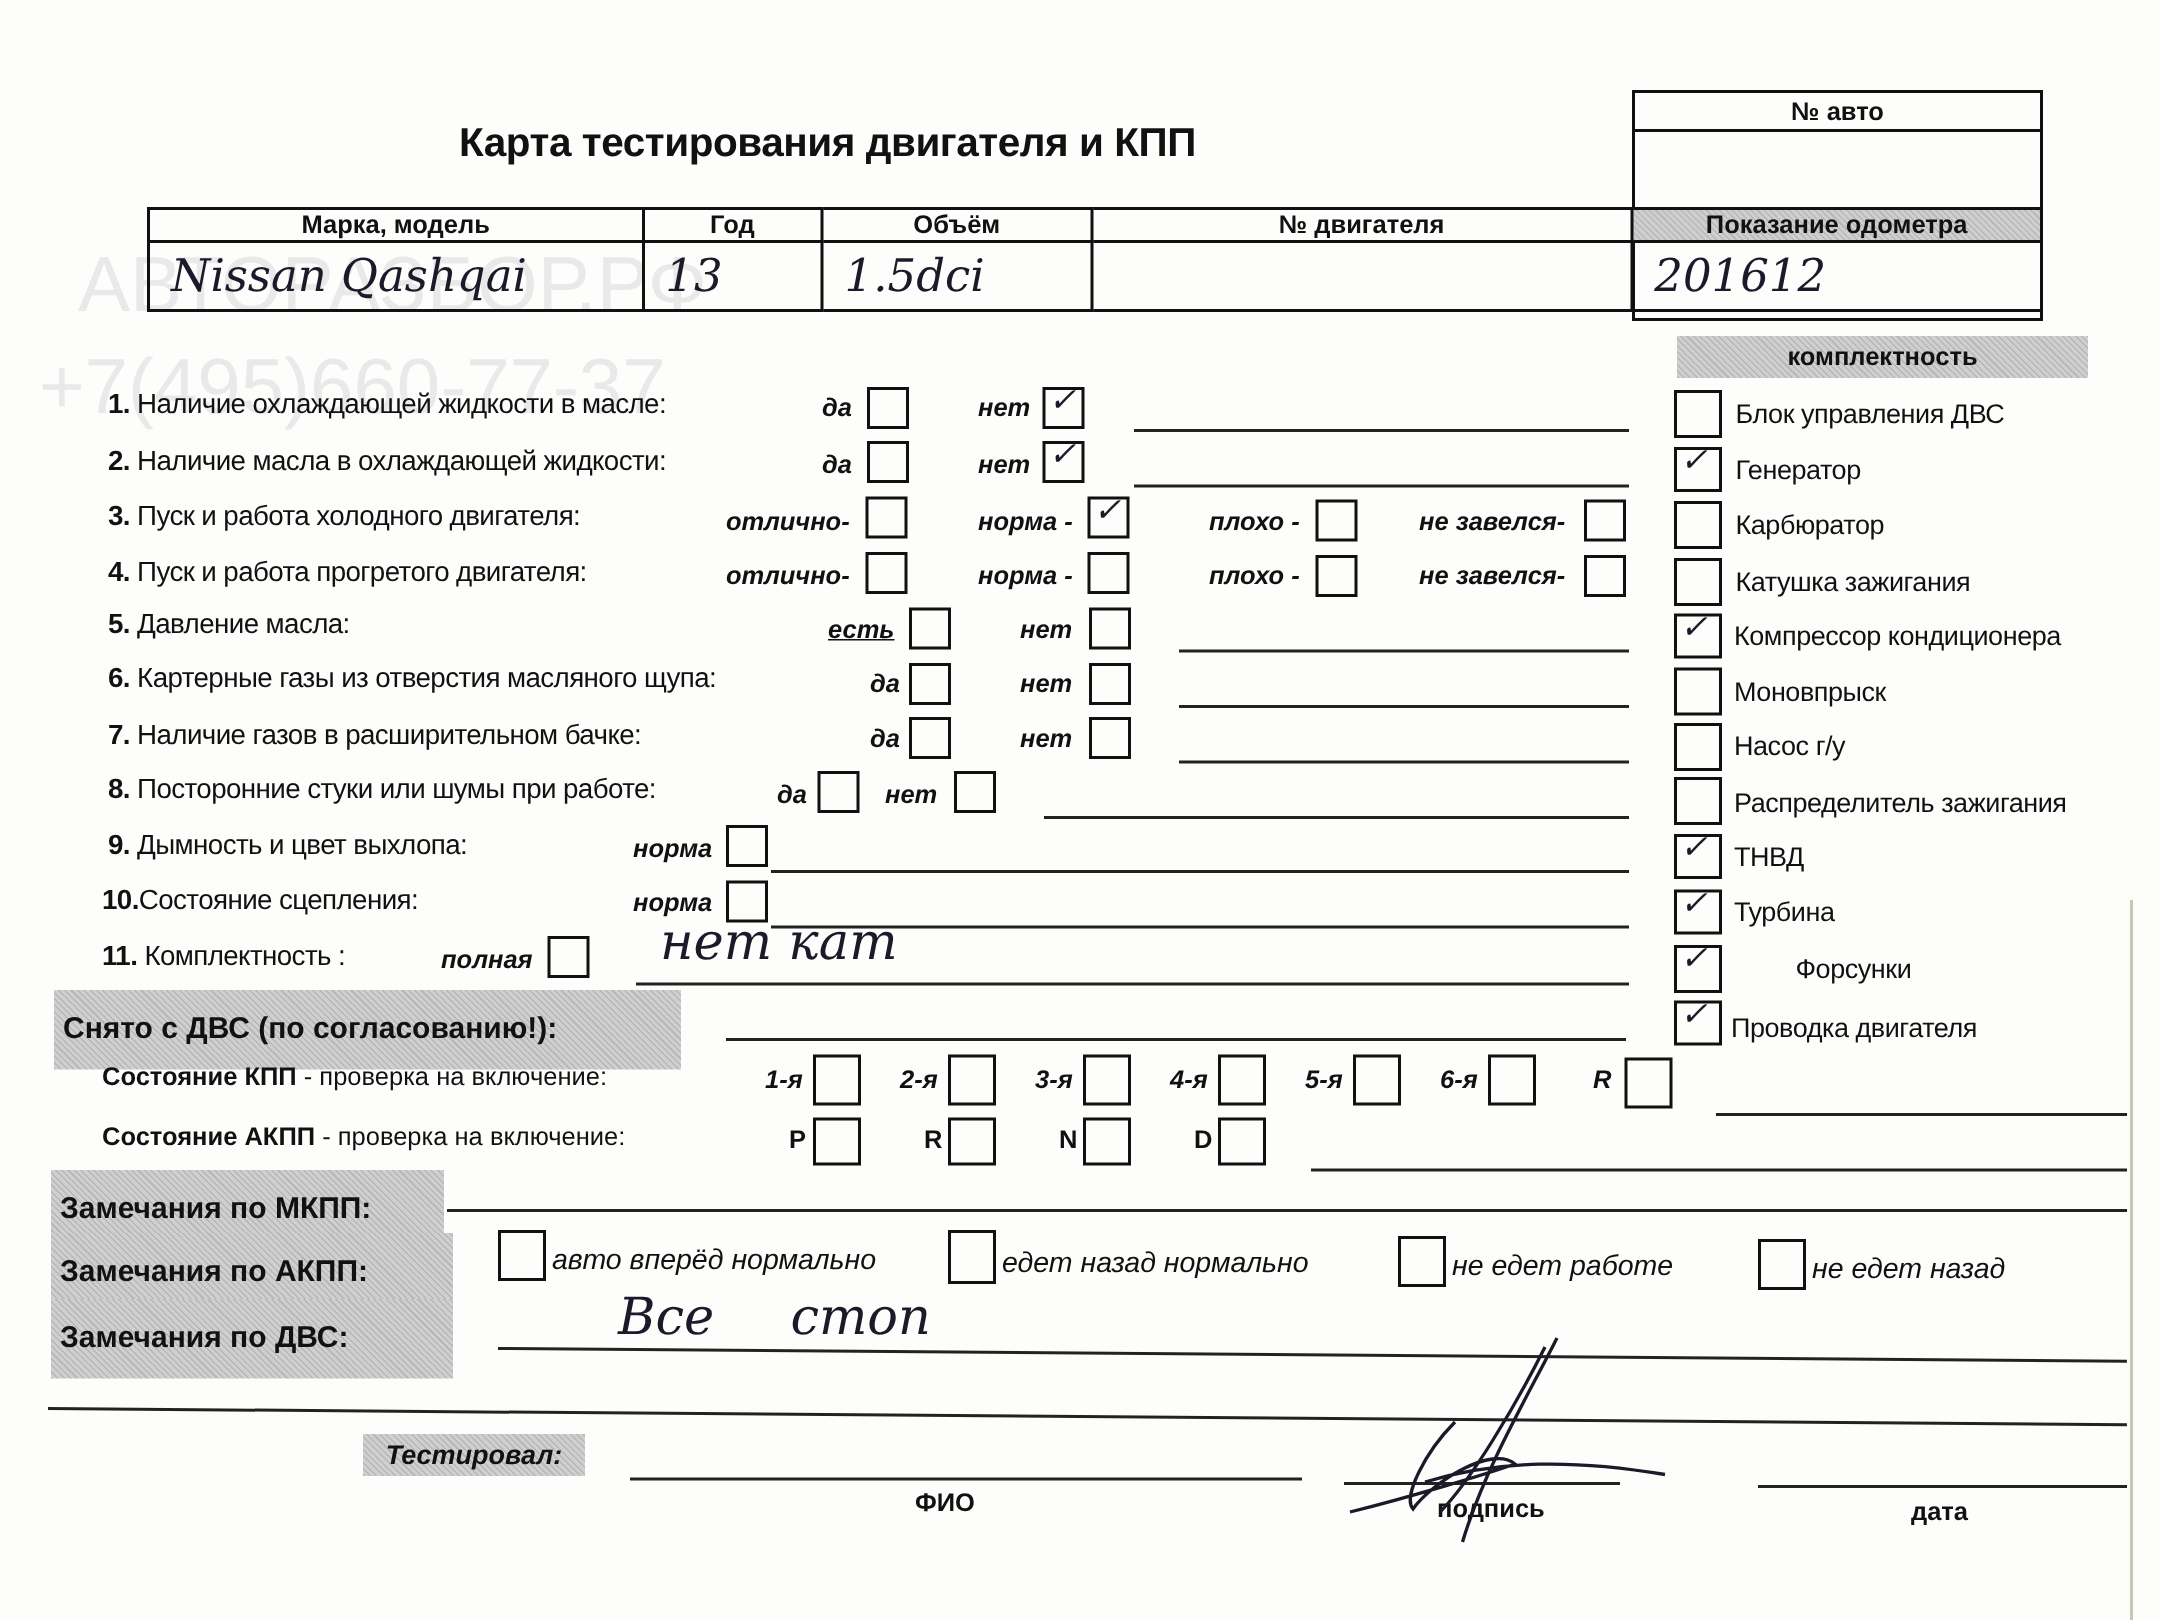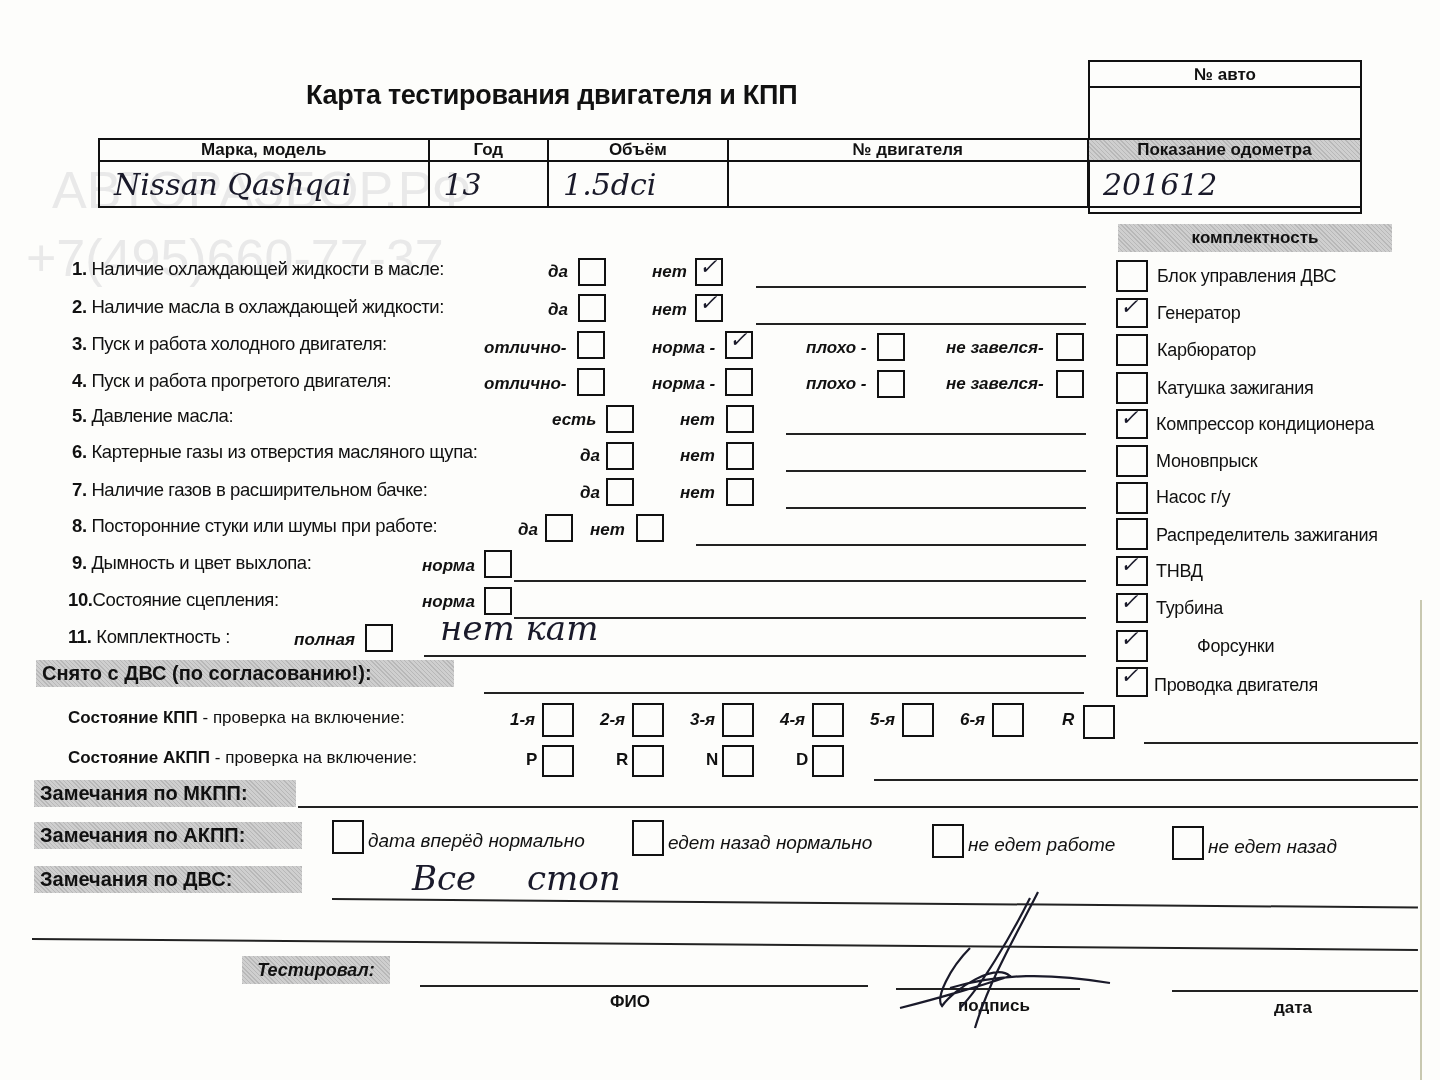--- a/index.html
+++ b/index.html
@@ -18,21 +18,21 @@
   .hand { font-family: "DejaVu Serif", serif; font-style: italic; color: #1a1a2a; }
   .hand-cell { height: 44px; font-size: 30px; padding-left: 14px !important; white-space: nowrap; }
   .shaded { background: repeating-linear-gradient(45deg, #b8b8b8 0 1px, #cfcfcf 1px 3px); }
   .box { width: 28px; height: 28px; border: 2px solid #111; box-sizing: border-box; background: transparent; display: inline-block; position: absolute; }
   .box .mark { position: absolute; left: 2px; top: -6px; font-size: 22px; font-family: "DejaVu Serif", serif; font-style: italic; color: #1a1a2a; }
   .q { font-size: 18.5px; white-space: nowrap; letter-spacing: -0.4px; }
   .q .num { font-weight: bold; }
   .opt { font-size: 17px; font-style: italic; font-weight: bold; white-space: nowrap; }
   .line { height: 0; border-top: 2px solid #222; }
   .kit-label { font-size: 18px; white-space: nowrap; letter-spacing: -0.3px; }
-  .sec { font-weight: bold; font-size: 20px; white-space: nowrap; padding: 2px 6px; }
+  .sec { font-weight: bold; font-size: 20px; white-space: nowrap; padding: 15px 6px; }
   .kpp-label { font-size: 17px; white-space: nowrap; }
   .small { font-size: 17px; font-weight: bold; }
 </style>
 </head>
 <body>
 
 <div class="abs watermark" style="left:52px; top:160px;">АВТОРАЗБОР.РФ</div>
 <div class="abs watermark" style="left:26px; top:228px;">+7(495)660-77-37</div>
 
 <div class="abs title">Карта тестирования двигателя  и КПП</div>
@@ -112,21 +112,21 @@
 <div class="abs opt" style="left:806px; top:374px;">плохо -</div>
 <div class="box" style="left:877px; top:370px;">
     <span class="mark"></span>
   </div>
 <div class="abs opt" style="left:946px; top:374px;">не завелся-</div>
 <div class="box" style="left:1056px; top:370px;">
     <span class="mark"></span>
   </div>
 
 <div class="abs q" style="left:72px; top:405px;"><span class="num">5.</span> <span>Давление масла:</span></div>
-<div class="abs opt" style="left:552px; top:410px;">есть</div>
+<div class="abs opt" style="left:552px; top:410px;text-decoration:underline;">есть</div>
 <div class="box" style="left:606px; top:405px;">
     <span class="mark"></span>
   </div>
 <div class="abs opt" style="left:680px; top:410px;">нет</div>
 <div class="box" style="left:726px; top:405px;">
     <span class="mark"></span>
   </div>
 <div class="abs line" style="left:786px; top:433px; width:300px;"></div>
 
 <div class="abs q" style="left:72px; top:441px;"><span class="num">6.</span> <span>Картерные газы из отверстия масляного щупа:</span></div>
@@ -275,21 +275,21 @@
 <div class="box" style="left:722px; top:745px; width:32px; height:32px;"></div>
 <div class="abs small" style="left:796px; top:750px;">D</div>
 <div class="box" style="left:812px; top:745px; width:32px; height:32px;"></div>
 <div class="abs line" style="left:874px; top:779px; width:544px;"></div>
 
 <div class="abs sec shaded" style="left:34px; top:780px; width:250px;">Замечания по МКПП:</div>
 <div class="abs line" style="left:298px; top:806px; width:1120px;"></div>
 
 <div class="abs sec shaded" style="left:34px; top:822px; width:256px;">Замечания по АКПП:</div>
 <div class="box" style="left:332px; top:820px; width:32px; height:34px;"></div>
-<div class="abs opt" style="left:368px; top:830px; font-weight:normal; font-size:19px;">дата вперёд нормально</div>
+<div class="abs opt" style="left:368px; top:830px; font-weight:normal; font-size:19px;">авто вперёд нормально</div>
 <div class="box" style="left:632px; top:820px; width:32px; height:36px;"></div>
 <div class="abs opt" style="left:668px; top:832px; font-weight:normal; font-size:19px;">едет назад нормально</div>
 <div class="box" style="left:932px; top:824px; width:32px; height:34px;"></div>
 <div class="abs opt" style="left:968px; top:834px; font-weight:normal; font-size:19px;">не едет работе</div>
 <div class="box" style="left:1172px; top:826px; width:32px; height:34px;"></div>
 <div class="abs opt" style="left:1208px; top:836px; font-weight:normal; font-size:19px;">не едет назад</div>
 
 <div class="abs sec shaded" style="left:34px; top:866px; width:256px;">Замечания по ДВС:</div>
 <div class="abs hand" style="left:412px; top:858px; font-size:34px; white-space:nowrap; word-spacing:40px;">Все стоп</div>
 <div class="abs line" style="left:332px; top:898px; width:1086px; transform:rotate(0.45deg); transform-origin:left;"></div>

